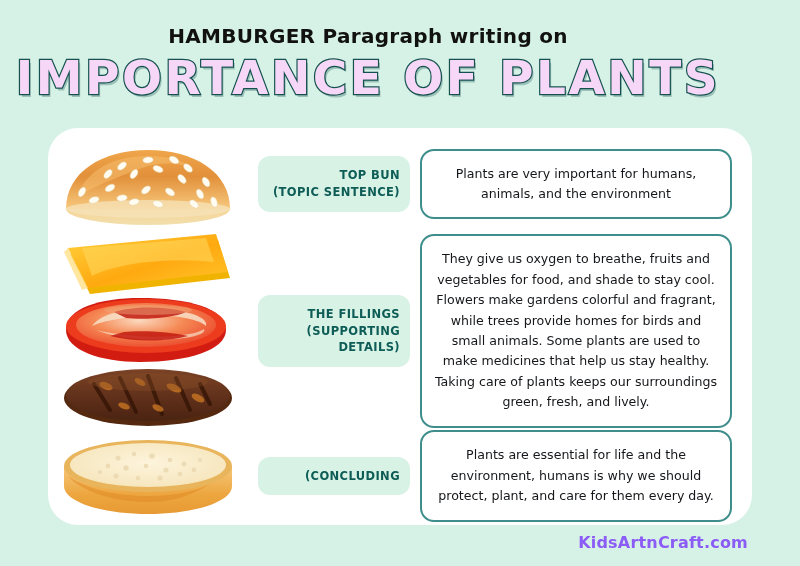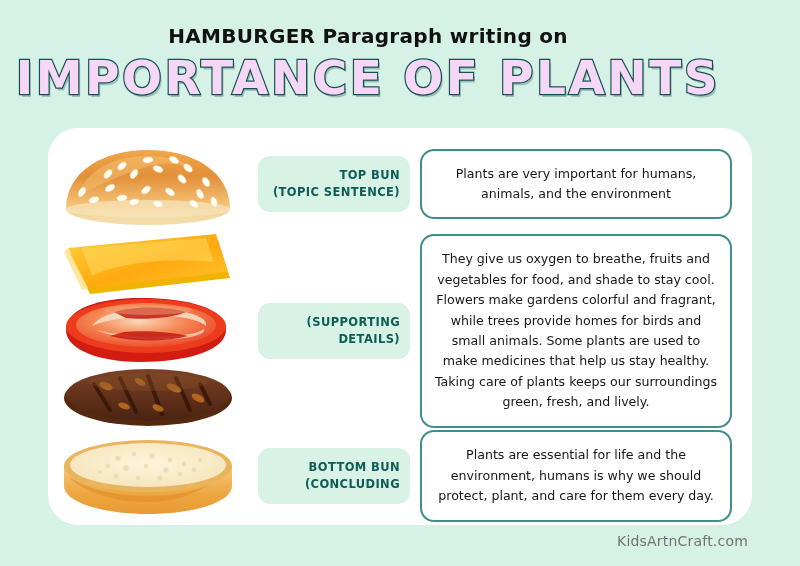--- a/index.html
+++ b/index.html
@@ -121,23 +121,23 @@
   #bubble-top    { padding: 13px 14px; }
   #bubble-fill   { padding: 13px 12px; }
   #bubble-bottom { padding: 13px 10px; }
 
   
   #footer {
     position: absolute;
     right: 52px;
     top: 533px;
     font-family: "DejaVu Sans", sans-serif;
-    font-size: 14px;
-    font-weight: 400;
-    color: #737373;
+    font-size: 16px;
+    font-weight: 700;
+    color: #8b5cf6;
     letter-spacing: 0.2px;
   }
 
   .art-svg { position: absolute; left: 0; top: 0; }
 </style>
 </head>
 <body>
 
 <div id="header">
   <div id="subtitle">HAMBURGER Paragraph writing on</div>
@@ -255,20 +255,21 @@
             <ellipse cx="150" cy="34" rx="7" ry="3.5" transform="rotate(28 150 34)"></ellipse>
             <ellipse cx="76" cy="42" rx="6" ry="3" transform="rotate(20 76 42)"></ellipse>
             <ellipse cx="110" cy="44" rx="6" ry="3" transform="rotate(25 110 44)"></ellipse>
           </g>
           <ellipse cx="100" cy="18" rx="60" ry="9" fill="#8a5128" opacity="0.35"></ellipse>
         </g>
       </svg>
     </div>
     <div class="col-label">
       <div class="chip">
+        <div>THE FILLINGS</div>
         <div>(SUPPORTING</div>
         <div>DETAILS)</div>
       </div>
     </div>
     <div class="col-text">
       <div class="bubble" id="bubble-fill">They give us oxygen to breathe, fruits and vegetables for food, and shade to stay cool. Flowers make gardens colorful and fragrant, while trees provide homes for birds and small animals. Some plants are used to make medicines that help us stay healthy. Taking care of plants keeps our surroundings green, fresh, and lively.</div>
     </div>
   </div>
 
   <div class="row" id="row-bottom">
@@ -305,21 +306,20 @@
             <circle cx="112" cy="48" r="2.6"></circle>
           <circle cx="132" cy="44" r="2.2"></circle>
             <circle cx="146" cy="40" r="2.4"></circle>
           <circle cx="52" cy="42" r="2.1"></circle>
             <circle cx="152" cy="30" r="2.1"></circle>
         </g>
       </svg>
     </div>
     <div class="col-label">
       <div class="chip">
-        <div>BOTTOM BUN</div>
         <div>(CONCLUDING</div>
       </div>
     </div>
     <div class="col-text">
       <div class="bubble" id="bubble-bottom">Plants are essential for life and the environment, humans is why we should protect, plant, and care for them every day.</div>
     </div>
   </div>
 </div>
 
 <div id="footer">KidsArtnCraft.com</div>

